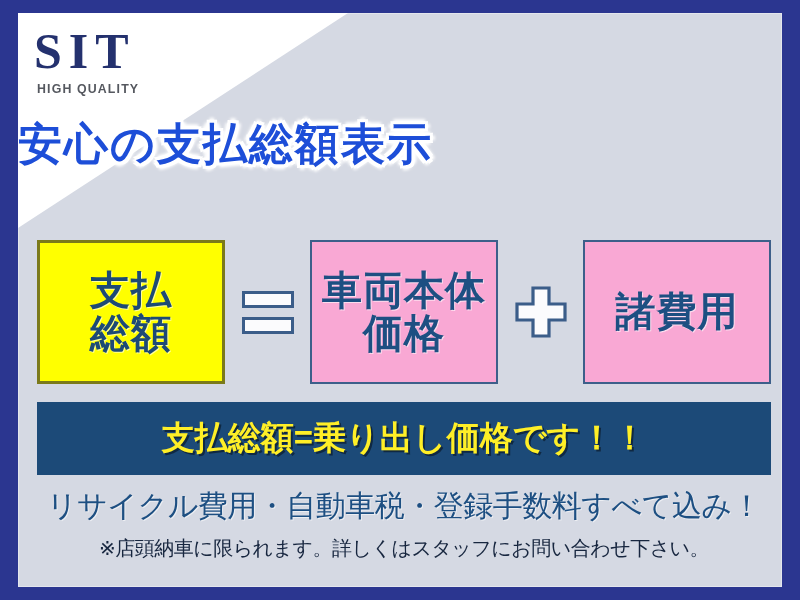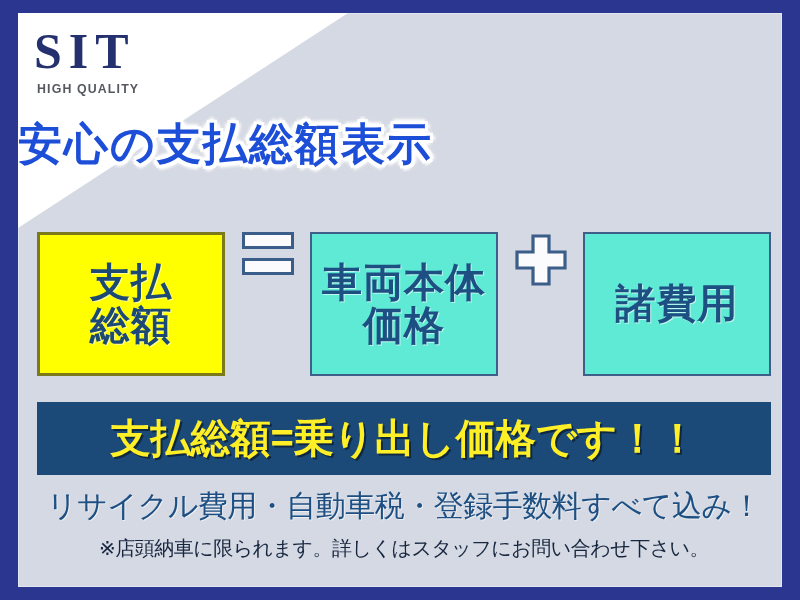--- a/index.html
+++ b/index.html
@@ -97,20 +97,21 @@
   }
 
   
   .formula {
     position: absolute;
     left: 19px;
     top: 219px;
     width: 734px;
     height: 160px;
     display: flex;
+    align-items: center;
     justify-content: space-between;
   }
 
   .fbox {
     box-sizing: border-box;
     width: 188px;
     height: 144px;
     display: flex;
     flex-direction: column;
     align-items: center;
@@ -121,21 +122,21 @@
     letter-spacing: 1px;
     color: #1d4f82;
     text-shadow: 1px 1px 0 rgba(255,255,255,.6);
   }
   .fbox.total {
     background: #ffff00;
     border: 3px solid #7b7a1a;
     color: #1d4a75;
   }
   .fbox.white {
-    background: #5eead4;
+    background: #f9a8d4;
     border: 2px solid #3d5f8a;
   }
 
   .fbox .ln { display: block; }
 
   
   .op-eq {
     width: 56px;
     display: flex;
     flex-direction: column;
@@ -164,21 +165,21 @@
     left: 19px;
     top: 389px;
     width: 734px;
     height: 73px;
     background: #1c4a78;
     display: flex;
     align-items: center;
     justify-content: center;
   }
   .strip-text {
-    font-size: 40px;
+    font-size: 33px;
     font-weight: 700;
     color: #ffef27;
     letter-spacing: 0px;
     white-space: nowrap;
     text-shadow: 2px 2px 0 rgba(0,0,0,.45);
     text-align: right;
   }
 
   
   .notes {

